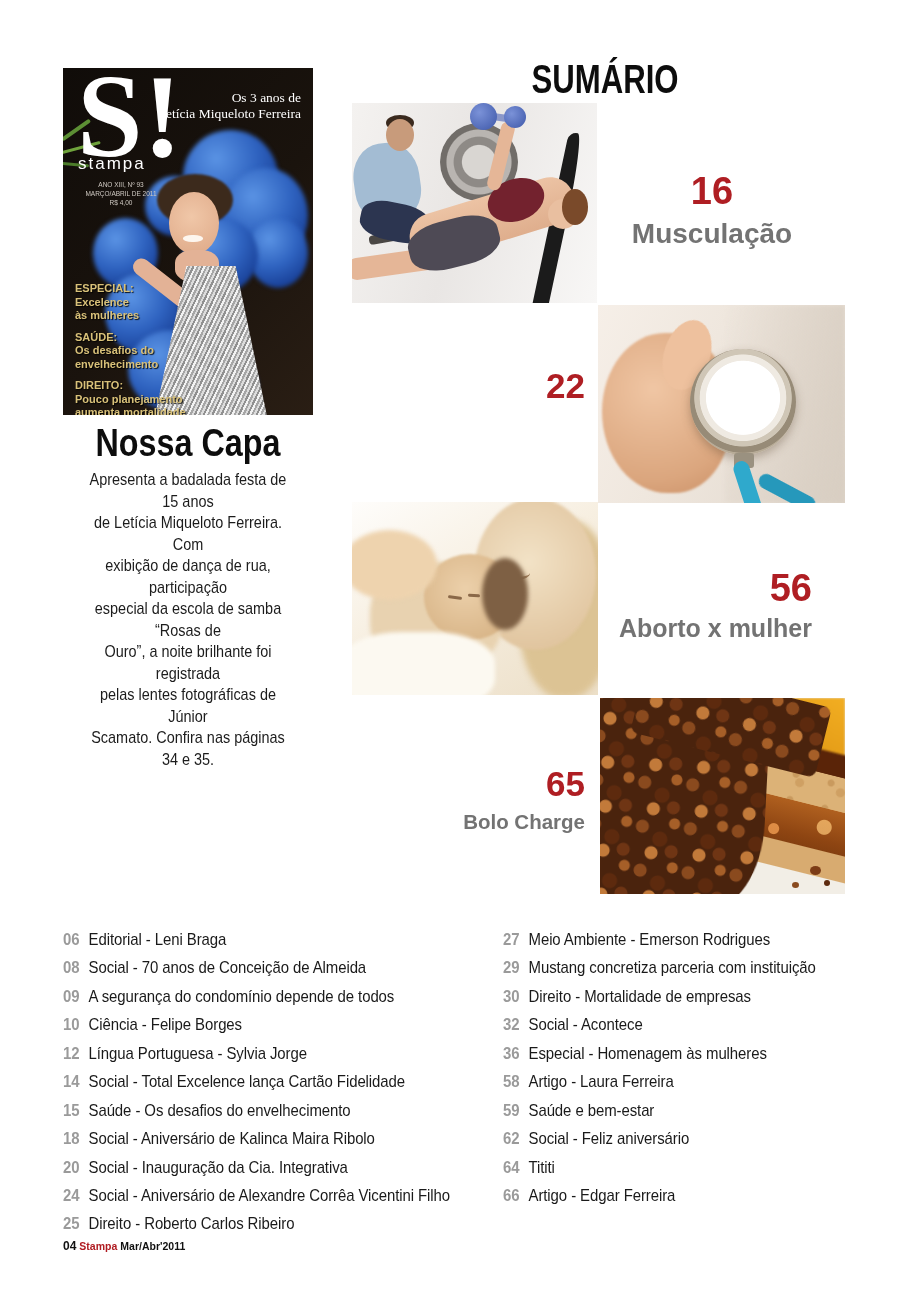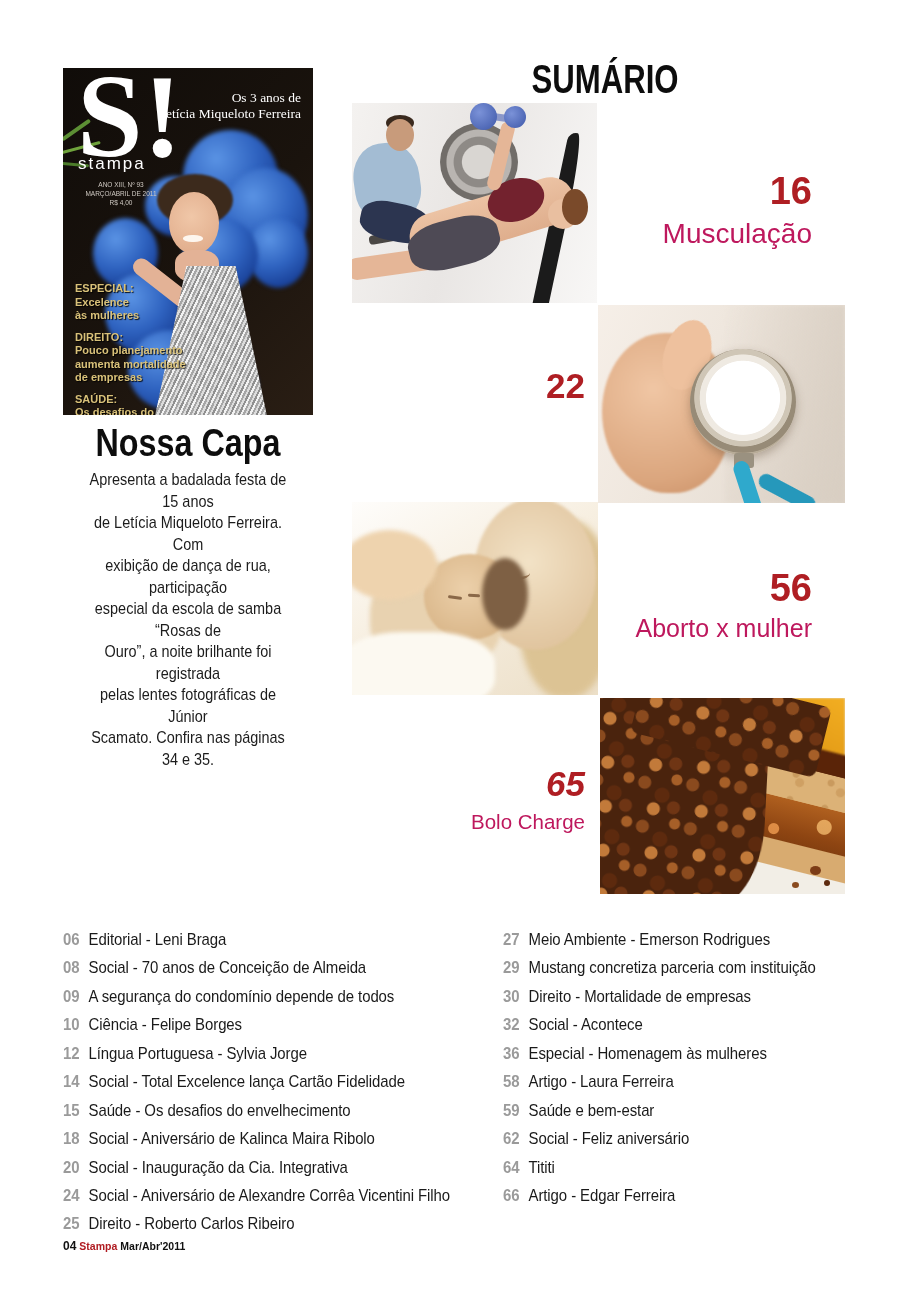--- a/index.html
+++ b/index.html
@@ -128,32 +128,32 @@
           border-radius:0 40% 30% 0 / 0 30% 40% 0;filter:blur(.4px);}
   .c-nuttop{left:36px;top:-14px;width:190px;height:72px;transform:rotate(14deg);border-radius:8px;filter:blur(.4px);}
   .c-choc{left:58px;top:36px;width:200px;height:26px;background:#5a2408;transform:rotate(14deg);border-radius:6px;filter:blur(1px);}
   .c-crumb1{left:210px;top:168px;width:11px;height:9px;background:#7c3c16;border-radius:50%;}
   .c-crumb2{left:192px;top:184px;width:7px;height:6px;background:#8a4a1e;border-radius:50%;}
   .c-crumb3{left:224px;top:182px;width:6px;height:6px;background:#5d2a0e;border-radius:50%;}
 
   
   .feat{position:absolute;}
   .feat .num{display:block;font-weight:700;color:#af1e23;line-height:1;}
-  .feat .lbl{display:block;color:#be185d;}
-  .feat-1{left:612px;top:172px;text-align:right;width:200px;}
+  .feat .lbl{display:block;color:#737373;font-weight:bold;}
+  .feat-1{left:612px;top:172px;text-align:center;width:200px;}
   .feat-1 .num{font-size:38px;}
   .feat-1 .lbl{font-size:28px;margin-top:8px;}
   .feat-2{left:400px;top:361px;width:185px;text-align:right;margin-top:7px;}
   .feat-2 .num{font-size:35px;}
   .feat-2 .lbl{font-size:21.5px;line-height:22px;margin-top:8px;}
   .feat-3{left:612px;top:569px;text-align:right;width:200px;}
   .feat-3 .num{font-size:38px;}
   .feat-3 .lbl{font-size:25px;margin-top:7px;}
   .feat-4{left:400px;top:766px;width:185px;text-align:right;}
-  .feat-4 .num{font-size:35px;font-style:italic;}
+  .feat-4 .num{font-size:35px;}
   .feat-4 .lbl{font-size:20.5px;margin-top:9px;}
 
   
   .toc-col{position:absolute;top:926px;}
   .toc-col-inner{transform:scaleX(.88);transform-origin:left top;width:480px;}
   #toc-left{left:63px;}
   #toc-right{left:503px;}
   .toc-item{height:28.45px;line-height:28.45px;font-size:17px;letter-spacing:-.1px;white-space:nowrap;}
   .toc-num{color:#9a9a9a;font-weight:700;display:inline-block;min-width:24px;margin-right:5px;}
   .toc-title{color:#1a1a1a;}
@@ -198,29 +198,29 @@
     <span class="cov-headline">Os 3 anos de
 Letícia Miqueloto Ferreira</span>
 
     <div class="cov-lines">
       <span class="cov-group">
         <span class="cov-kicker">ESPECIAL:</span>
         <span class="cov-body">Excelence
 às mulheres</span>
       </span>
       <span class="cov-group">
+        <span class="cov-kicker">SAÚDE:</span>
+        <span class="cov-body">Os desafios do
+envelhecimento</span>
+      </span>
+      <span class="cov-group">
         <span class="cov-kicker">DIREITO:</span>
         <span class="cov-body">Pouco planejamento
 aumenta mortalidade
 de empresas</span>
-      </span>
-      <span class="cov-group">
-        <span class="cov-kicker">SAÚDE:</span>
-        <span class="cov-body">Os desafios do
-envelhecimento</span>
       </span>
     </div>
   </div>
 
   <h1 class="sumario" style="margin:0;">SUMÁRIO</h1>
 
   <div class="photo ph-gym" role="img" aria-label="gym-workout-photo">
     <span class="g-wheel"></span>
     <span class="g-rail"></span>
     <span class="g-shirt"></span>

